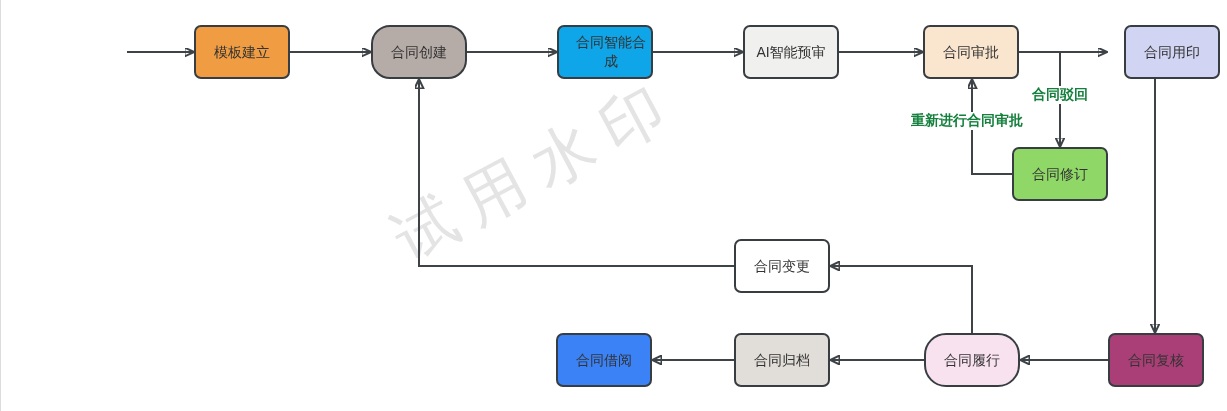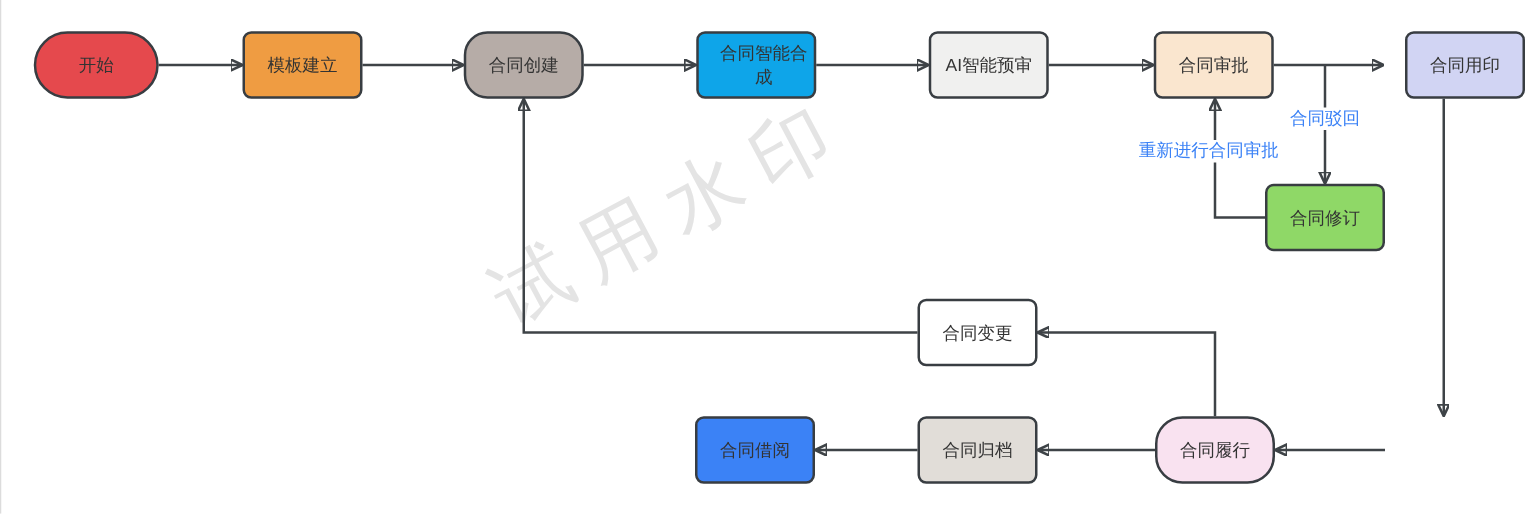--- a/index.html
+++ b/index.html
@@ -37,22 +37,23 @@
   }
   .node .lbl{display:inline-block;max-width:86px;}
   .node .lbl.wrap5{max-width:74px;}
   .pill{border-radius:27px;width:100px;}
   .edge-label{
     position:absolute;
     z-index:3;
     transform:translate(-50%,-50%);
     background:#ffffff;
     padding:0 2px;
-    font-size:14px;color:#3b82f6;
+    font-size:14px;color:#15803d;
     white-space:nowrap;
+    font-weight:bold;
   }
   
   #n-start{left:26px;top:25px;}
   #n-template{left:193px;top:25px;}
   #n-create{left:370px;top:25px;border-radius:19px;}
   #n-compose{left:556px;top:25px;}
   #n-ai{left:742px;top:25px;}
   #n-approval{left:922px;top:25px;}
   #n-seal{left:1106px;top:25px;margin-left:17px;}
   #n-revision{left:1011px;top:147px;}
@@ -86,23 +87,20 @@
     <path d="M1059,52 L1059,146" marker-end="url(#arr)"></path>
     <path d="M1011,174 L971,174 L971,80" marker-end="url(#arr)"></path>
     <path d="M1154,79 L1154,332" marker-end="url(#arr)"></path>
     <path d="M1107,360 L1020,360" marker-end="url(#arr)"></path>
     <path d="M923,360 L830,360" marker-end="url(#arr)"></path>
     <path d="M733,360 L652,360" marker-end="url(#arr)"></path>
     <path d="M971,333 L971,266 L830,266" marker-end="url(#arr)"></path>
     <path d="M733,266 L418,266 L418,80" marker-end="url(#arr)"></path>
   </svg>
 
-  <div class="node pill" id="n-start" style="background-color: rgb(229, 73, 77);">
-    <span class="lbl">开始</span>
-  </div>
 
   <div class="node" id="n-template" style="background-color: rgb(239, 156, 66);">
     <span class="lbl">模板建立</span>
   </div>
 
   <div class="node" id="n-create" style="background-color: rgb(182, 172, 167);">
     <span class="lbl">合同创建</span>
   </div>
 
   <div class="node" id="n-compose" style="background-color: #0ea5e9; padding-left: 12px;">
@@ -134,18 +132,21 @@
   </div>
 
   <div class="node" id="n-archive" style="background-color: rgb(225, 221, 216);">
     <span class="lbl">合同归档</span>
   </div>
 
   <div class="node" id="n-perform" style="background-color: rgb(249, 226, 240);">
     <span class="lbl">合同履行</span>
   </div>
 
+  <div class="node" id="n-recheck" style="background-color: rgb(169, 63, 118);">
+    <span class="lbl">合同复核</span>
+  </div>
 
   <div class="edge-label" id="el-reject">合同驳回</div>
 
   <div class="edge-label" id="el-reapprove">重新进行合同审批</div>
 
 </div>
 
 </body></html>

